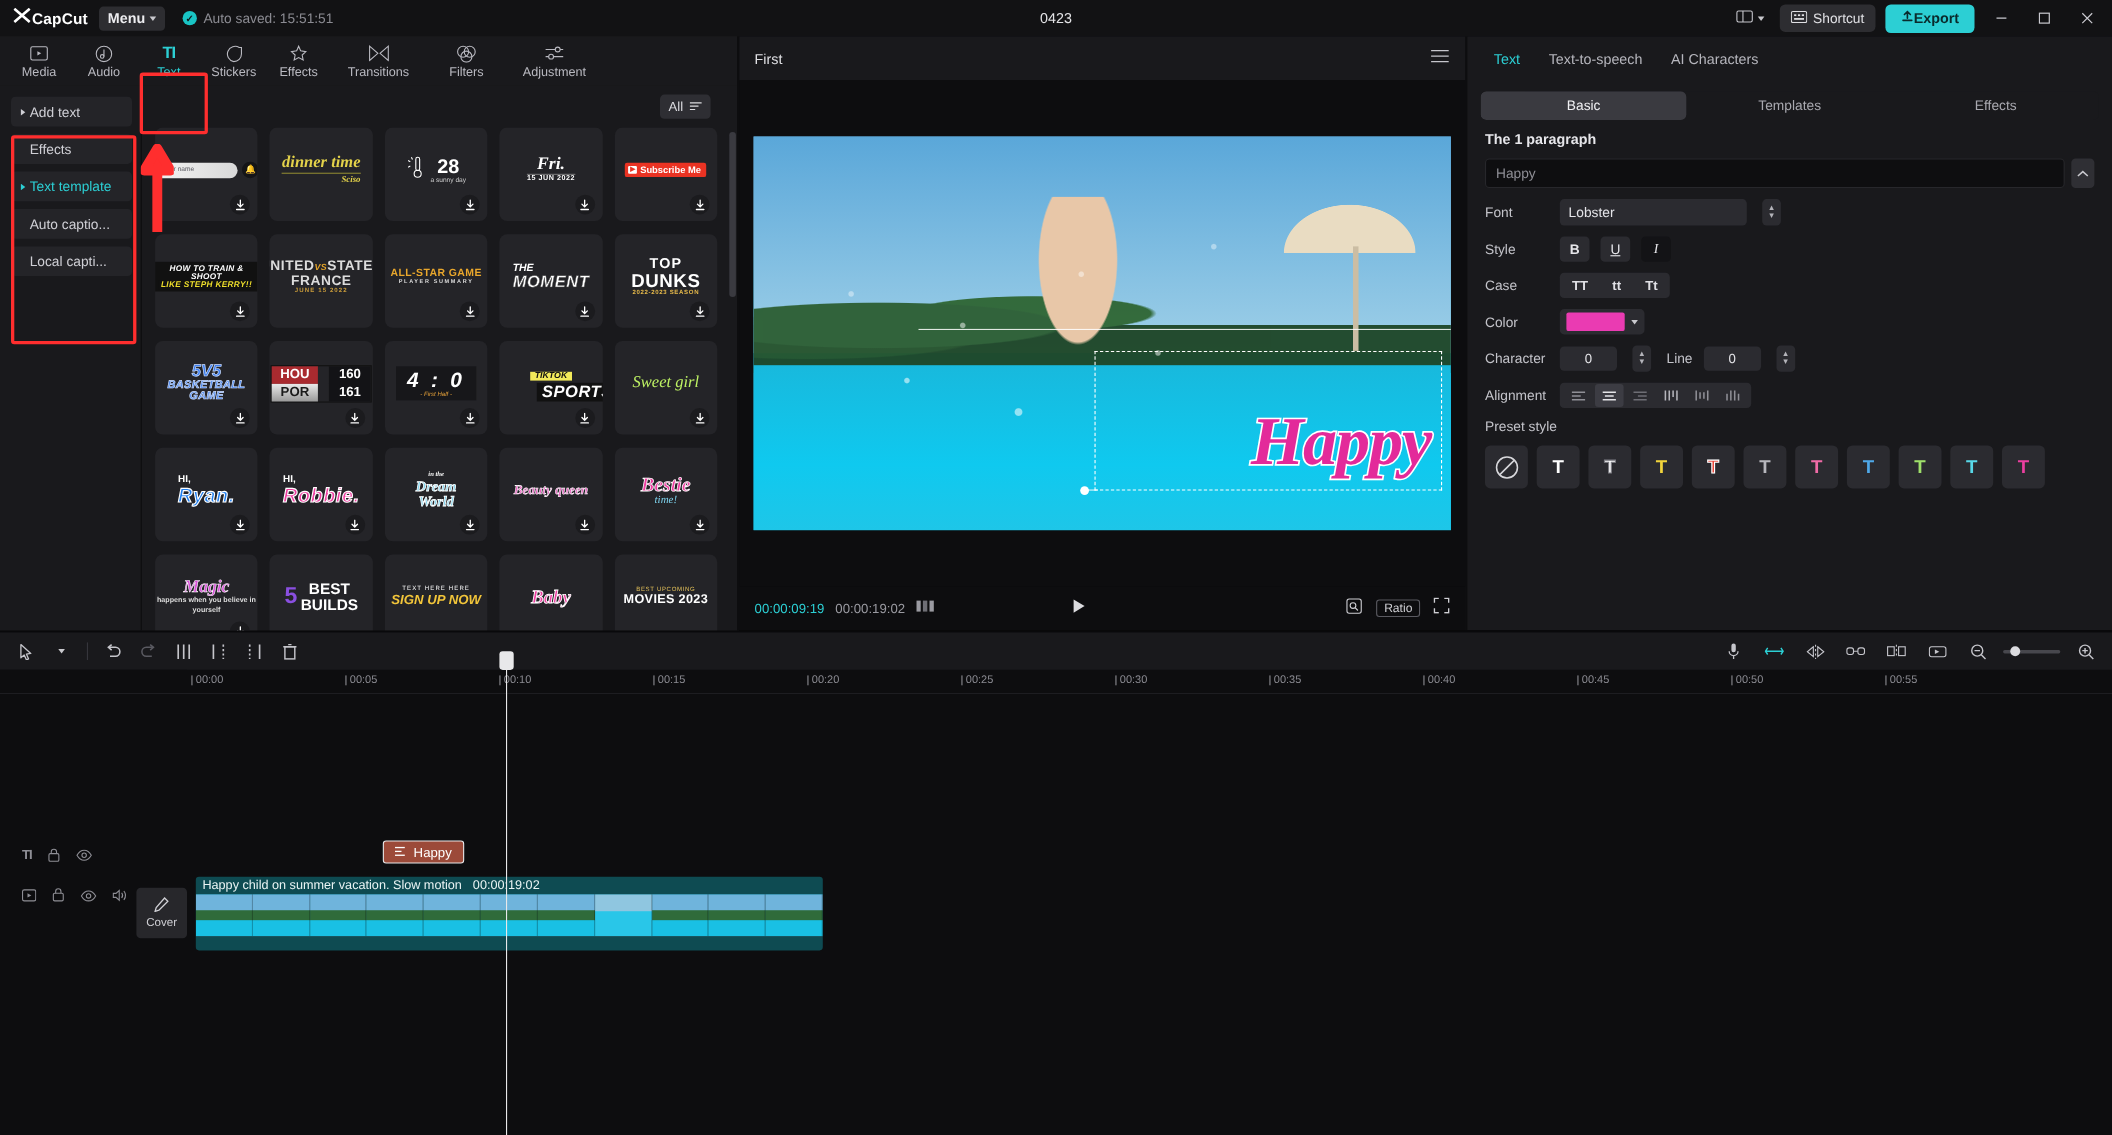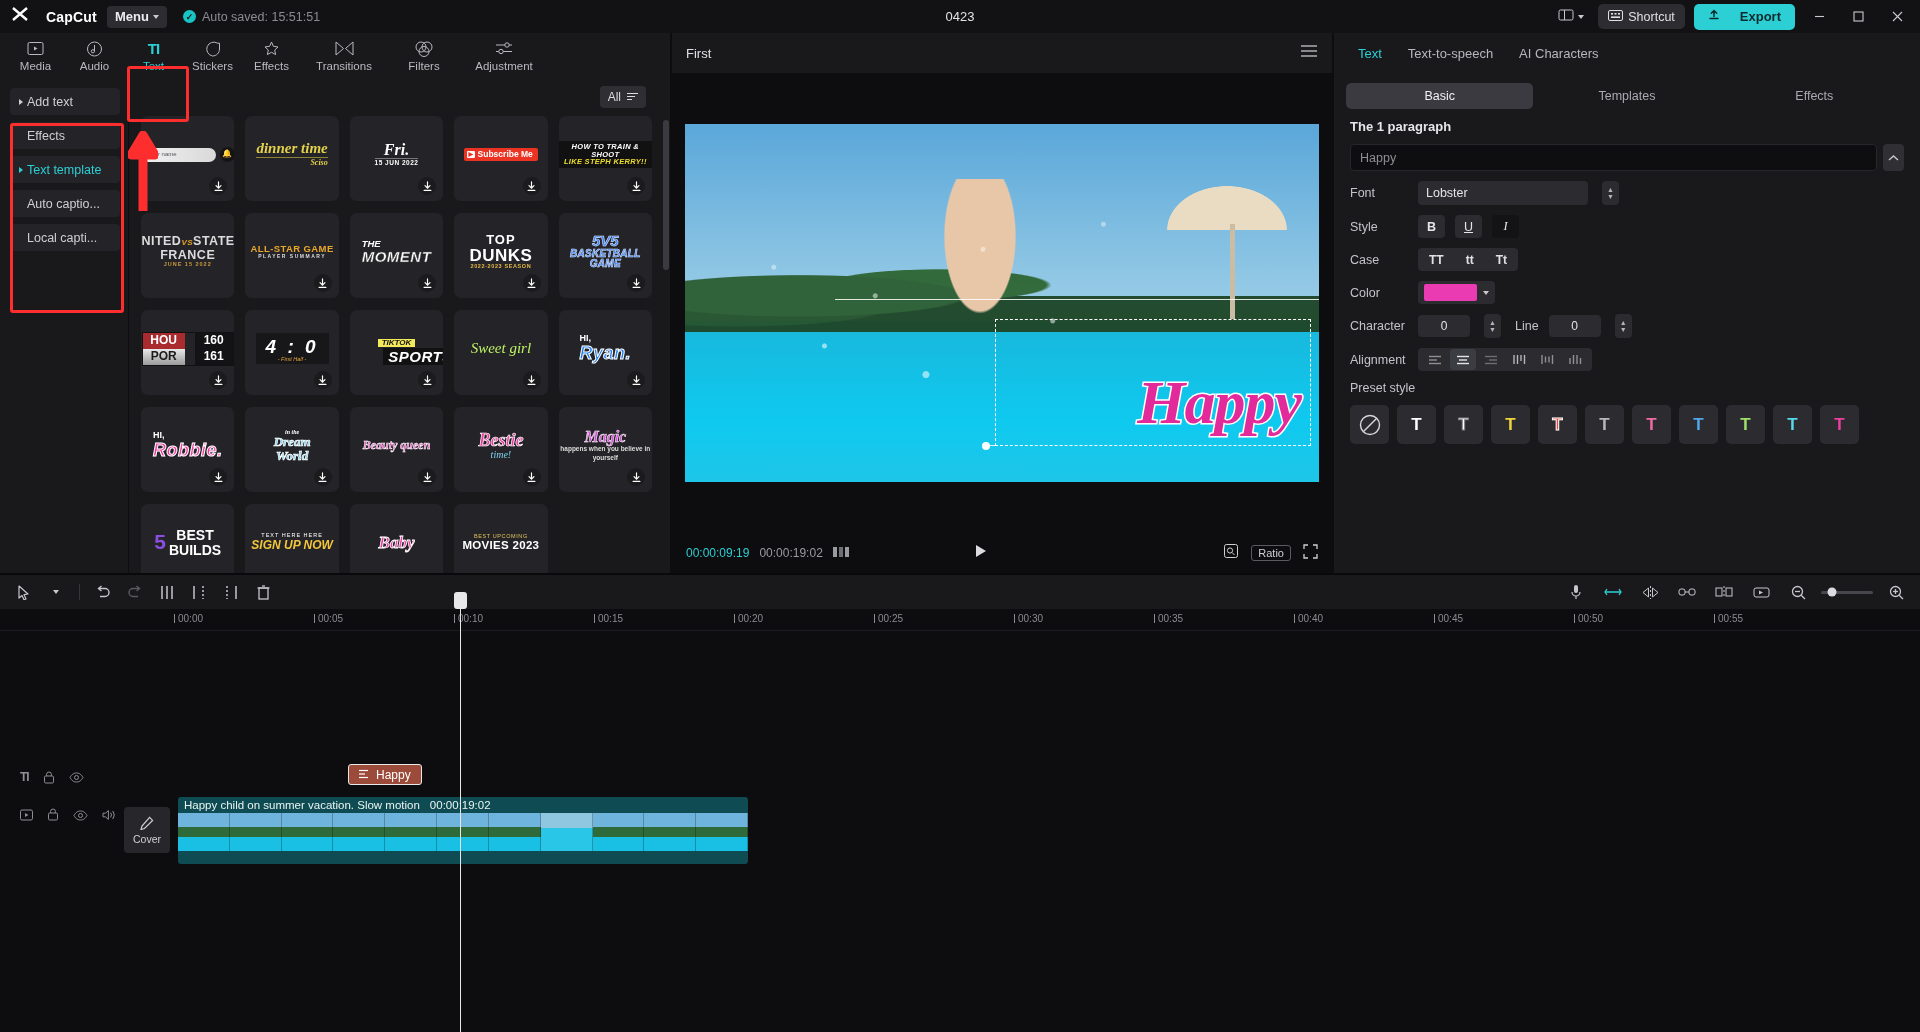--- a/index.html
+++ b/index.html
@@ -10,21 +10,21 @@
     color: #d8d8dc;
     overflow: hidden;
   }
   .app { position: relative; width: 1920px; height: 1032px; display: flex; flex-direction: column; }
 
   
   .titlebar {
     height: 33px; background: #121214; display: flex; align-items: center;
     padding: 0 6px; flex: 0 0 33px; position: relative;
   }
-  .logo { display: flex; align-items: center; gap: 17px; padding: 0 10px 0 6px; }
+  .logo { display: flex; align-items: center; gap: 0; padding: 0 10px 0 6px; }
   .logo-text { font-size: 14px; font-weight: bold; color: #fff; letter-spacing: .2px; }
   .menu-btn {
     background: #2d2d31; border-radius: 4px; height: 22px; padding: 0 8px;
     display: flex; align-items: center; gap: 4px; font-size: 13px; color: #ededf0; font-weight: bold;
     cursor: pointer;
   }
   .caret { width: 0; height: 0; border-left: 3.5px solid transparent; border-right: 3.5px solid transparent; border-top: 4px solid #c9c9ce; }
   .autosave { display: flex; align-items: center; gap: 6px; margin-left: 16px; font-size: 12.5px; color: #8b8b92; }
   .tick {
     width: 13px; height: 13px; border-radius: 50%; background: #19c4c4;
@@ -34,21 +34,21 @@
     position: absolute; left: 0; right: 0; text-align: center; font-size: 13px; color: #e3e3e6; pointer-events: none;
   }
   .tb-right { margin-left: auto; display: flex; align-items: center; gap: 9px; padding-right: 2px; }
   .icon-btn { display: flex; align-items: center; gap: 4px; color: #c6c6cc; cursor: pointer; padding: 3px 5px; border-radius: 4px; font-size: 12.5px; }
   .pill {
     background: #2d2d31; border-radius: 5px; height: 25px; display: flex; align-items: center; gap: 5px;
     padding: 0 10px; font-size: 12.5px; color: #e0e0e4; cursor: pointer;
   }
   .export-btn {
     background: #2ccfd4; color: #0a2b2c; font-weight: bold; border-radius: 5px; height: 26px;
-    display: flex; align-items: center; gap: 20px; padding: 0 14px; font-size: 13px; cursor: pointer;
+    display: flex; align-items: center; gap: 0; padding: 0 14px; font-size: 13px; cursor: pointer;
   }
   .wbtn { width: 30px; height: 26px; display: flex; align-items: center; justify-content: center; color: #c9c9cf; cursor: pointer; font-size: 13px; }
 
   
   .upper { display: flex; flex: 0 0 540px; height: 540px; }
 
   
   .leftcol { width: 672px; background: #19191c; display: flex; flex-direction: column; position: relative; border-right: 2px solid #0d0d0f; }
   .navbar { height: 45px; display: flex; align-items: center; padding-left: 6px; gap: 0; background: #19191c; flex: 0 0 45px;}
   .nav-item {
@@ -481,20 +481,40 @@
                     </svg>
                   </div>
               </div>
               <div class="tpl-card">
                 <div class="thumb t-dinner">
                   <span>dinner time</span>
                   <small>Sciso</small>
                 </div>
               </div>
               <div class="tpl-card">
+                <div class="thumb t-temp">
+                  <span>
+                    <svg width="18" height="22" viewBox="0 0 18 22">
+                        <rect x="9" y="2" width="3.5" height="12" rx="1.7" stroke="#fff" fill="none"></rect>
+                        <circle cx="10.7" cy="17" r="3.2" stroke="#fff" fill="none"></circle>
+                        <path d="M2 5l2 1M2 11l2-1M5 2l1 2" stroke="#fff"></path>
+                      </svg>
+                  </span>
+                  <div>
+                    <div class="tnum">28</div>
+                    <div class="tsub">a sunny day</div>
+                  </div>
+                </div>
+                <div class="dl">
+                    <svg viewBox="0 0 12 12">
+                      <path d="M6 1v6.5M3.3 5L6 7.7 8.7 5M2.3 10.3h7.4" stroke="#fff" stroke-width="1.3" fill="none" stroke-linecap="round"></path>
+                    </svg>
+                  </div>
+              </div>
+              <div class="tpl-card">
                 <div class="thumb t-fri">
                   <span>Fri.</span>
                   <small>15 JUN 2022</small>
                 </div>
                 <div class="dl">
                     <svg viewBox="0 0 12 12">
                       <path d="M6 1v6.5M3.3 5L6 7.7 8.7 5M2.3 10.3h7.4" stroke="#fff" stroke-width="1.3" fill="none" stroke-linecap="round"></path>
                     </svg>
                   </div>
               </div>

